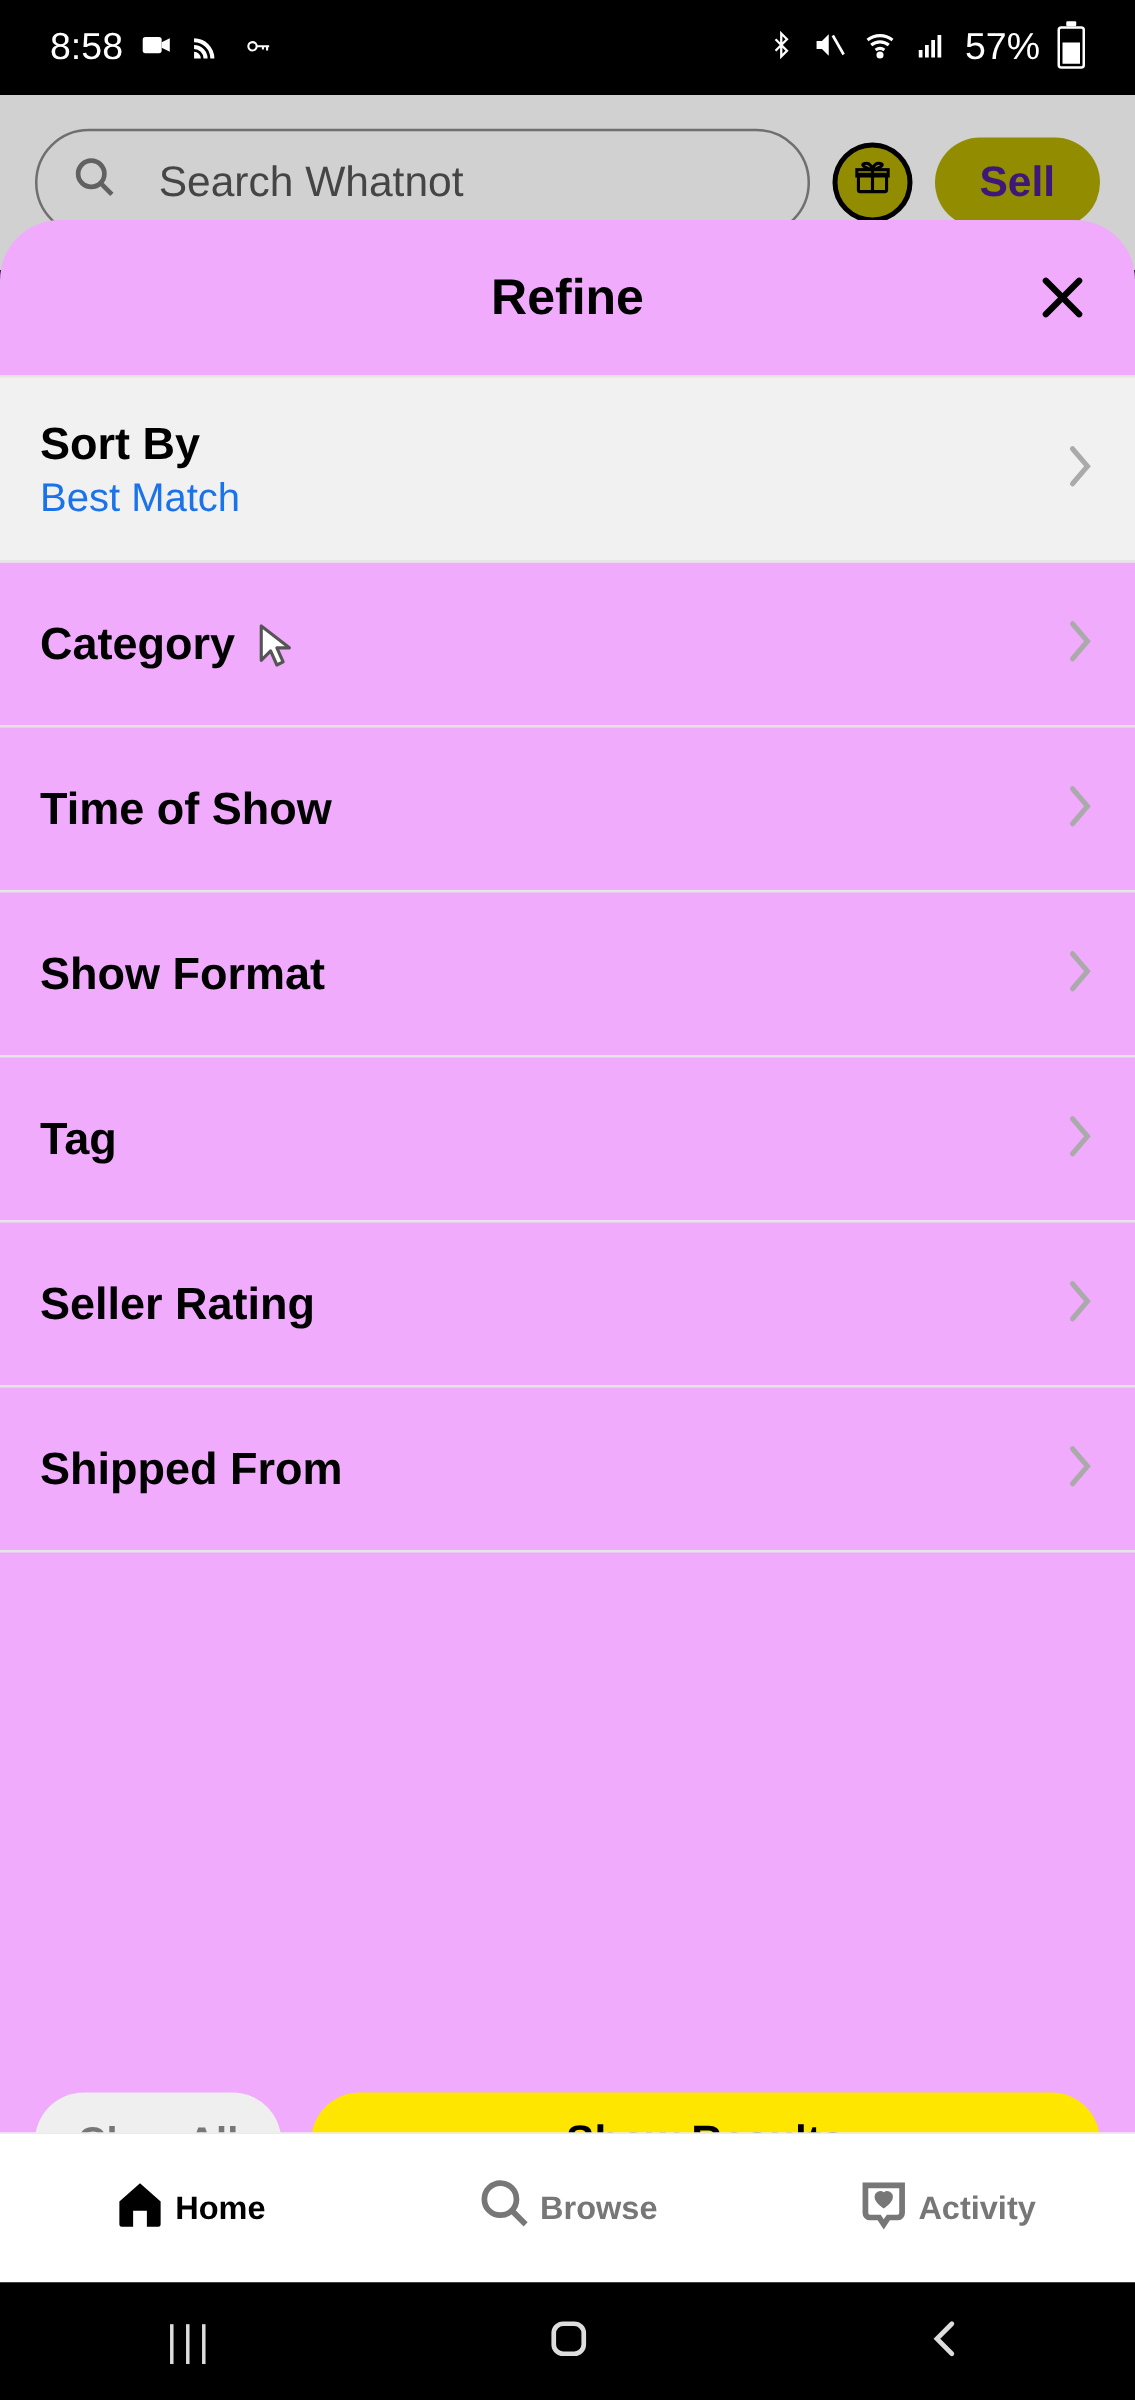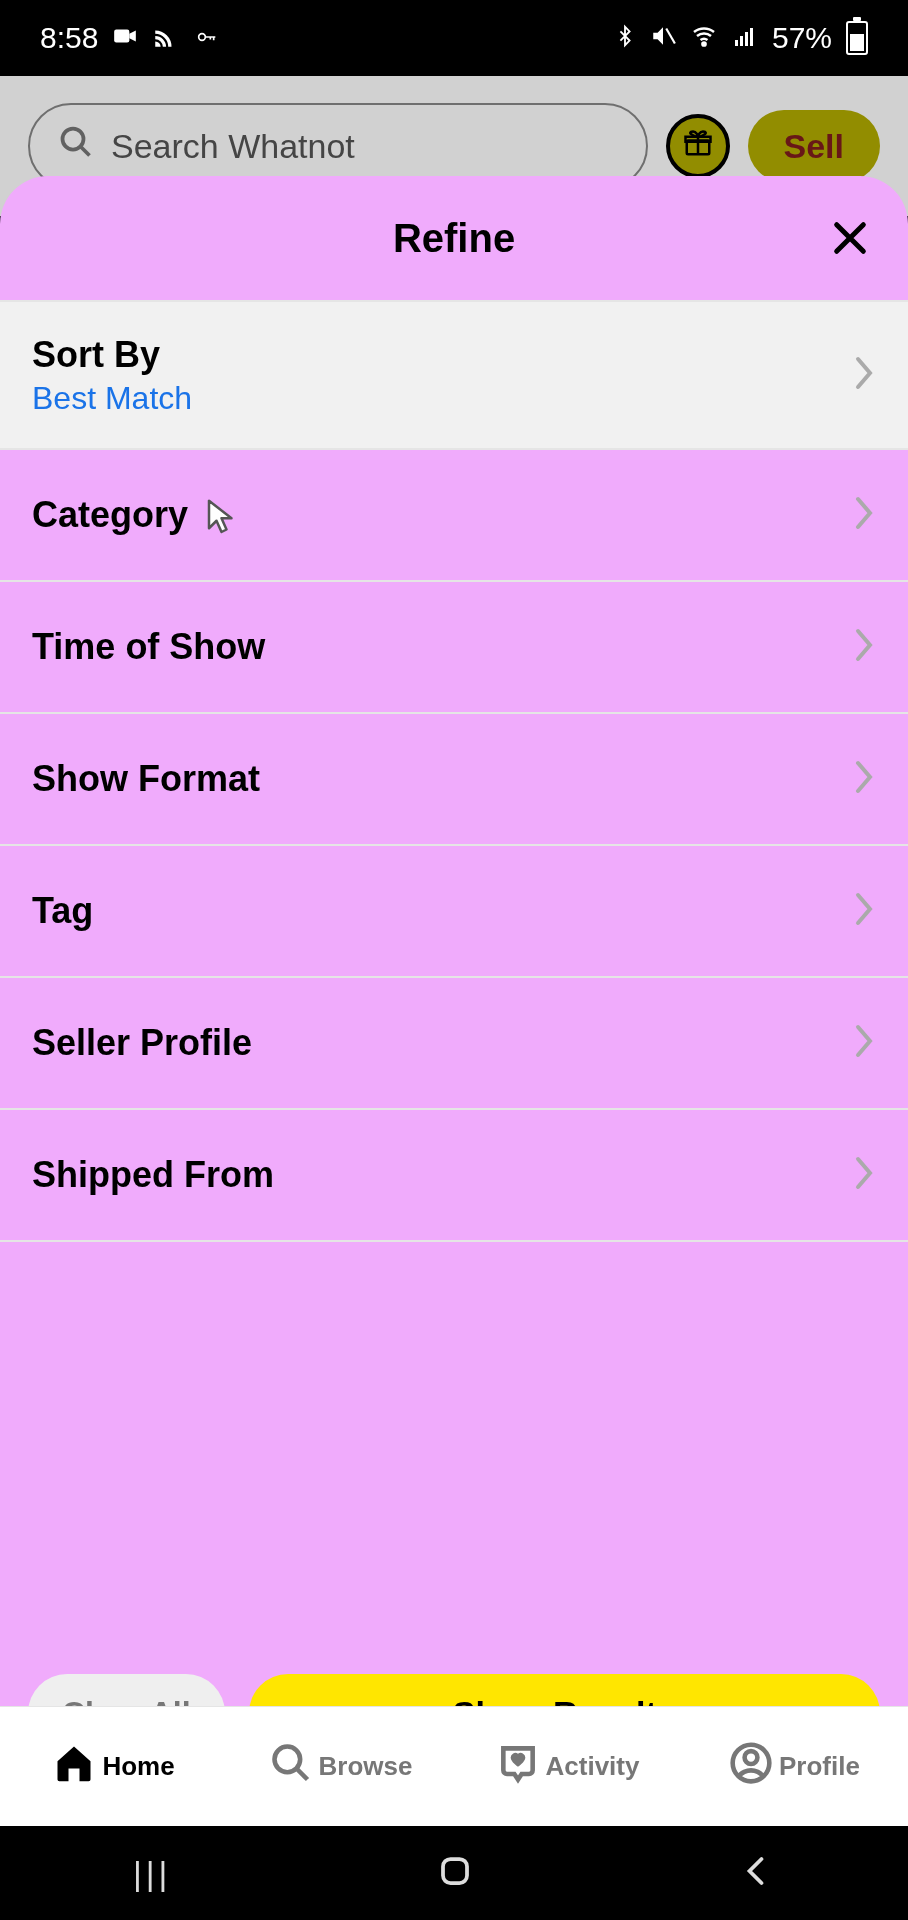--- a/index.html
+++ b/index.html
@@ -75,41 +75,41 @@
     gap: 18px;
   }
   .search-field {
     flex: 1;
     height: 86px;
     border: 2px solid #888;
     border-radius: 43px;
     display: flex;
     align-items: center;
     padding: 0 28px;
-    gap: 17px;
+    gap: 33px;
     color: #555;
     font-size: 34px;
   }
   .gift-btn {
     width: 64px; height: 64px;
     border-radius: 50%;
     background: var(--accent-dark);
     border: 4px solid #000;
     display: flex; align-items: center; justify-content: center;
     font-size: 30px;
   }
   .sell-btn {
     height: 72px;
     padding: 0 36px;
     border-radius: 36px;
     background: var(--accent-dark);
     display: flex; align-items: center; justify-content: center;
     font-size: 34px;
     font-weight: 700;
-    color: #7f1d1d;
+    color: #4c1d95;
   }
   .dim-overlay {
     position: absolute;
     top: 76px; left: 0; right: 0;
     height: 140px;
     background: rgba(0,0,0,0.18);
   }
 
   
   .sheet {
@@ -396,21 +396,21 @@
         </div>
         <span class="chevron">
           <svg viewBox="0 0 24 40" fill="none" stroke="#aaa" stroke-width="4" stroke-linecap="round">
               <path d="M6 6l12 14L6 34"></path>
             </svg>
         </span>
       </div>
 
       <div class="refine-row">
         <div class="label-stack">
-          <span class="row-title">Seller Profile</span>
+          <span class="row-title">Seller Rating</span>
         </div>
         <span class="chevron">
           <svg viewBox="0 0 24 40" fill="none" stroke="#aaa" stroke-width="4" stroke-linecap="round">
               <path d="M6 6l12 14L6 34"></path>
             </svg>
         </span>
       </div>
 
       <div class="refine-row">
         <div class="label-stack">
@@ -461,30 +461,20 @@
     </div>
     <div class="tab">
       <span>
         <svg viewBox="0 0 24 24" fill="none" stroke="#777" stroke-width="2.5">
             <path d="M4 4h16v12a2 2 0 01-2 2h-4l-2 3-2-3H6a2 2 0 01-2-2V4z"></path>
             <path d="M12 14s-4-2.5-4-5a2.5 2.5 0 014-2 2.5 2.5 0 014 2c0 2.5-4 5-4 5z" fill="#777" stroke="none"></path>
           </svg>
       </span>
       <span>Activity</span>
     </div>
-    <div class="tab">
-      <span>
-        <svg viewBox="0 0 24 24" fill="none" stroke="#777" stroke-width="2.5">
-            <circle cx="12" cy="12" r="10"></circle>
-            <circle cx="12" cy="9" r="3.5"></circle>
-            <path d="M5 20c1.5-3 5-4 7-4s5.5 1 7 4"></path>
-          </svg>
-      </span>
-      <span>Profile</span>
-    </div>
   </div>
 
   <div class="navbar">
     <div class="nav-btn">
       <span class="recents">|||</span>
     </div>
     <div class="nav-btn">
       <span>
         <svg viewBox="0 0 24 24" fill="none" stroke="#ddd" stroke-width="2.5">
             <rect x="4" y="4" width="16" height="16" rx="5"></rect>

